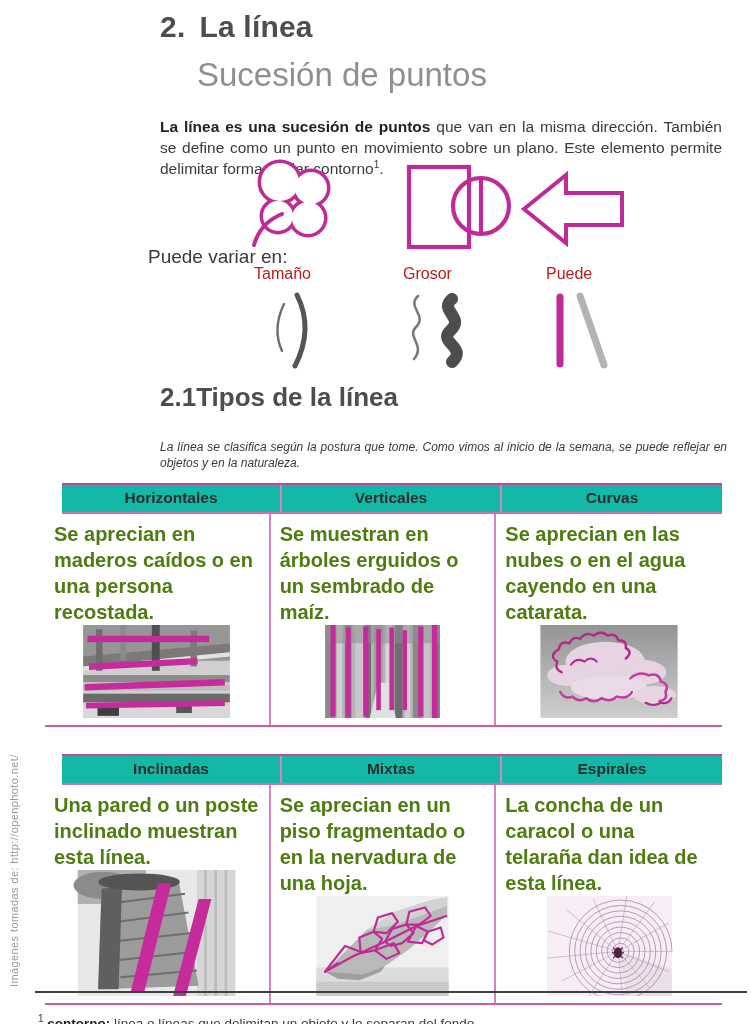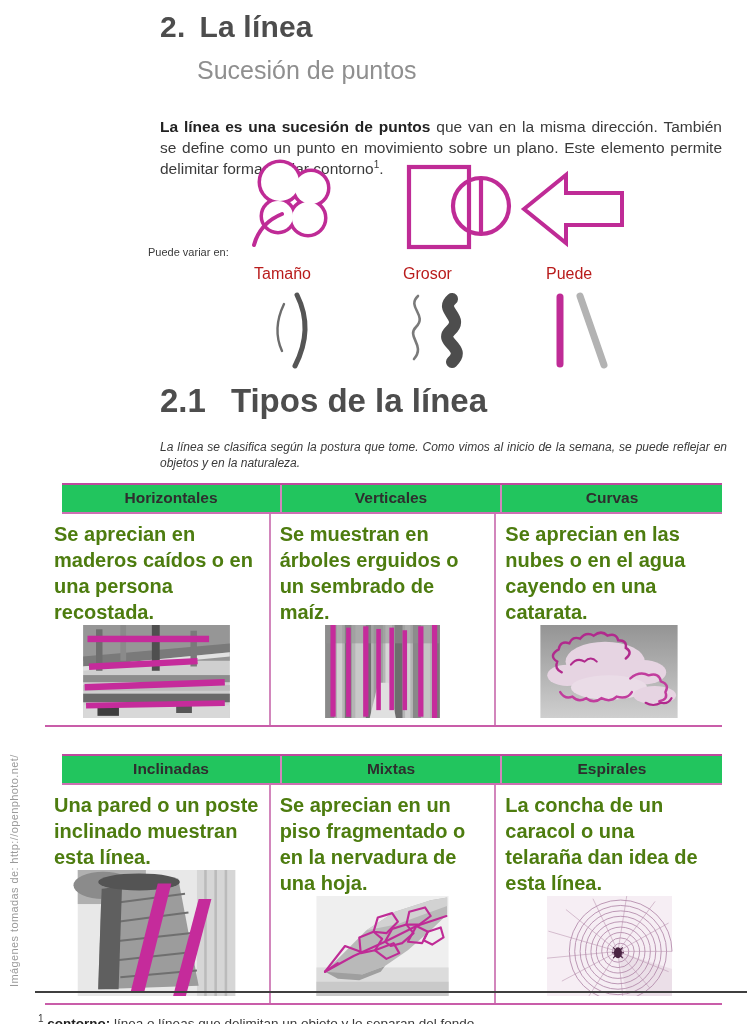--- a/index.html
+++ b/index.html
@@ -2,41 +2,41 @@
 <html lang="es"><head>
 <meta charset="utf-8">
 <style>
   html,body{margin:0;padding:0;background:#ffffff;}
   body{font-family:"Liberation Sans", sans-serif; color:#3d3d3d;}
   .page{position:relative;width:751px;height:1024px;background:#fff;overflow:hidden;}
 
   
   .h1{position:absolute;left:160px;top:10px;display:flex;gap:14px;
       font-size:30px;font-weight:bold;color:#4d4d4d;letter-spacing:.2px;}
-  .subtitle{position:absolute;left:197px;top:56px;font-size:25px;color:#8f8f8f;}
-  .h2{position:absolute;left:160px;top:382px;display:flex;gap:25px;
-      font-size:33px;font-weight:bold;color:#4d4d4d;}
+  .subtitle{position:absolute;left:197px;top:56px;font-size:33px;color:#8f8f8f;}
+  .h2{position:absolute;left:160px;top:382px;display:flex;gap:0;
+      font-size:26px;font-weight:bold;color:#4d4d4d;}
 
   
   .intro{position:absolute;left:160px;top:100px;width:562px;
          font-size:15.5px;line-height:1.36;text-align:justify;color:#3a3a3a;}
   .intro b{color:#222;}
   .para2{position:absolute;left:160px;top:427px;width:567px;
          font-size:12px;line-height:1.36;text-align:justify;color:#3a3a3a;font-style:italic;}
   sup{font-size:10px;}
 
   
   .shape{position:absolute;}
-  .varies-label{position:absolute;left:148px;top:246px;font-size:11px;color:#3a3a3a;}
+  .varies-label{position:absolute;left:148px;top:246px;font-size:19px;color:#3a3a3a;}
   .var-label{position:absolute;top:265px;font-size:16px;color:#b91c1c;}
 
   
   .tblock{position:absolute;left:45px;width:677px;}
   .thead-row{display:grid;grid-template-columns:repeat(3,1fr);
-             background:#22c55e;border-top:2px solid #bf489e;border-bottom:2px solid #cd6fb2;margin-left:17px;}
+             background:#14b8a6;border-top:2px solid #bf489e;border-bottom:2px solid #cd6fb2;margin-left:17px;}
   .thead-cell{padding:4px 2px 5px;text-align:center;font-size:15.5px;font-weight:bold;color:#2e2e2e;}
   .thead-cell:not(:last-child){border-right:2px solid #d286bc;}
   .tbody-row{display:grid;grid-template-columns:repeat(3,1fr);border-bottom:2px solid #c95da9;}
   .tbody-cell{padding:7px 9px 0;display:flex;flex-direction:column;overflow:hidden;}
   .tbody-cell:not(:last-child){border-right:2px solid #d286bc;}
   .cell-text{font-size:20px;line-height:1.3;color:#4d7c0f;font-weight:bold;}
   .cell-img{margin:auto auto 7px;display:block;}
   #block1 .tbody-row{height:211px;}
   #block2 .tbody-row{height:218px;}
 

